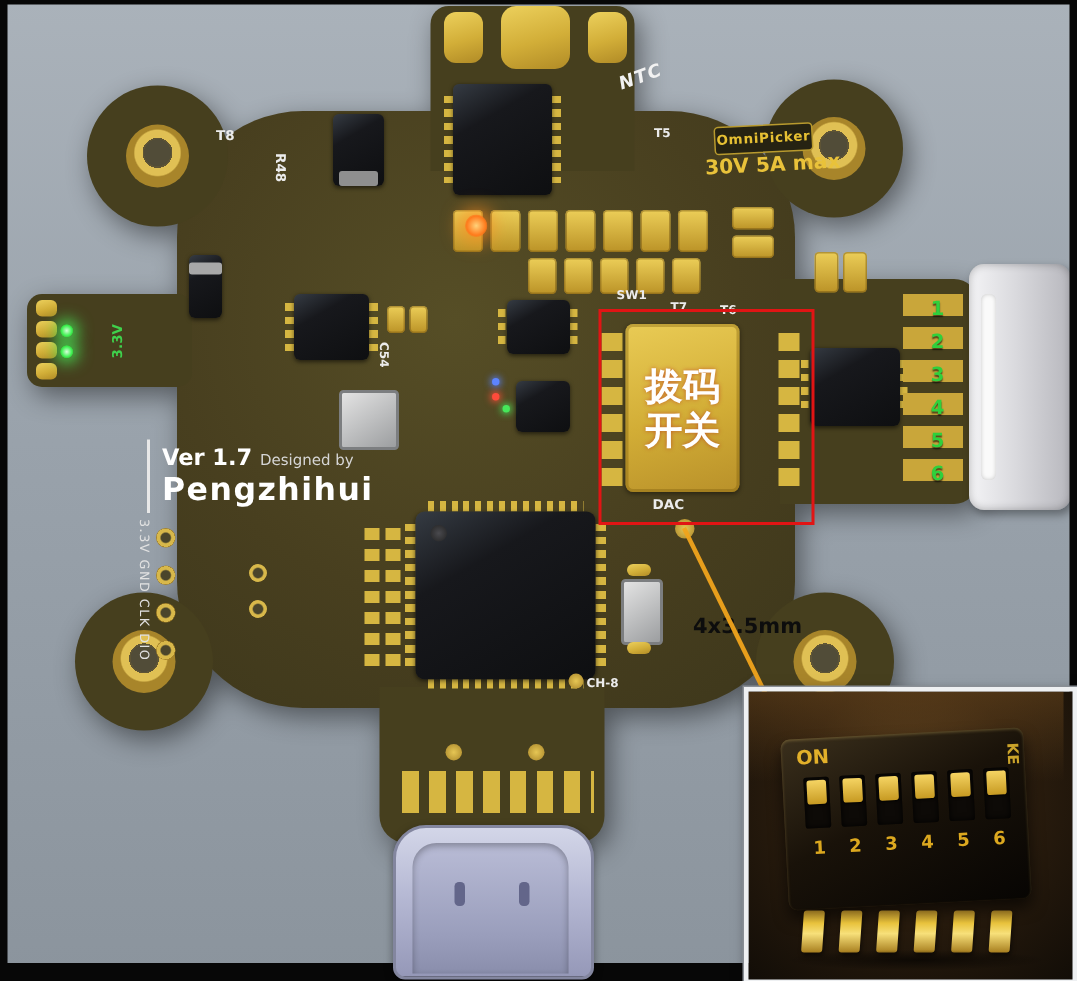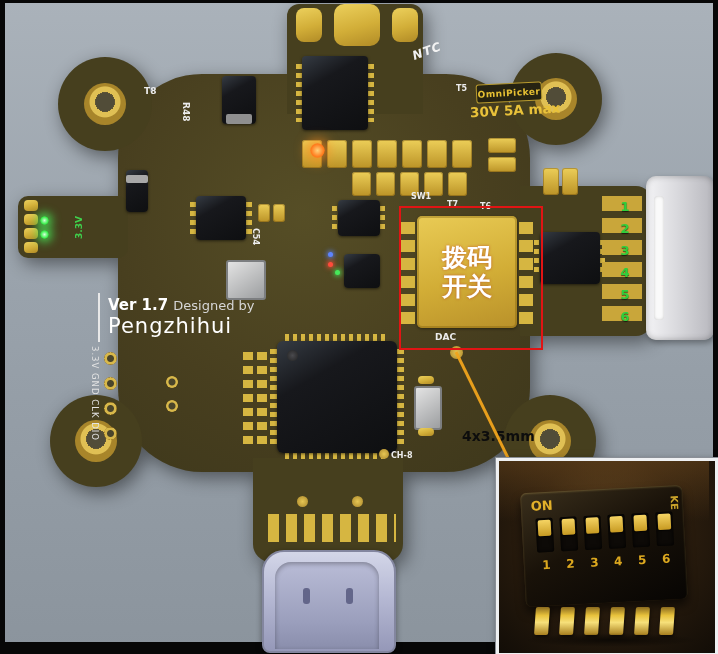--- a/index.html
+++ b/index.html
@@ -107,21 +107,21 @@
   <div class="cap" style="left:376px;top:172px;width:19px;height:24px;"></div>
   <div class="cap" style="left:400px;top:172px;width:19px;height:24px;"></div>
   <div class="cap" style="left:424px;top:172px;width:19px;height:24px;"></div>
   <div class="cap" style="left:448px;top:172px;width:19px;height:24px;"></div>
   <div class="cap" style="left:488px;top:138px;width:28px;height:15px;"></div>
   <div class="cap" style="left:488px;top:157px;width:28px;height:15px;"></div>
   <div class="cap" style="left:543px;top:168px;width:16px;height:27px;"></div>
   <div class="cap" style="left:562px;top:168px;width:16px;height:27px;"></div>
 
   <div class="t" style="left:412px;top:44px;font-size:12px;font-style:italic;letter-spacing:1px;transform:rotate(-20deg);color:#f2f2f2;">NTC</div>
-  <div class="t" style="left:456px;top:84px;font-size:8px;">T5</div>
+  <div class="t" style="left:436px;top:84px;font-size:8px;">T5</div>
   <div class="badge" style="left:476px;top:83px;width:64px;height:17px;">
     <span>OmniPicker</span>
   </div>
   <div class="t" style="left:470px;top:102px;font-size:13.5px;color:#e9c23a;transform:rotate(-3deg);">30V 5A max</div>
 
   <div class="chip" style="left:126px;top:170px;width:22px;height:42px;"></div>
   <div class="abs" style="left:126px;top:175px;width:22px;height:8px;background:#a8a8a8;border-radius:2px;"></div>
   <div class="pins-v" style="left:190px;top:202px;width:6px;height:32px;"></div>
   <div class="pins-v" style="left:246px;top:202px;width:6px;height:32px;"></div>
   <div class="chip" style="left:196px;top:196px;width:50px;height:44px;"></div>
@@ -177,43 +177,43 @@
   <div class="thole" style="left:104px;top:377px;"></div>
   <div class="thole" style="left:104px;top:402px;"></div>
   <div class="thole" style="left:104px;top:427px;"></div>
   <div class="t vtxt" style="left:90px;top:346px;font-size:8.5px;font-weight:normal;letter-spacing:1px;color:#e2e2e2;">3.3V GND CLK DIO</div>
   <div class="thole" style="left:166px;top:376px;width:12px;height:12px;"></div>
   <div class="thole" style="left:166px;top:400px;width:12px;height:12px;"></div>
 
   <div class="abs" style="left:98px;top:293px;border-left:2px solid #e8e8e8;padding:2px 0 4px 8px;color:#fff;">
     <div style="white-space:nowrap;">
       <span style="font-size:15px;font-weight:bold;">Ver 1.7</span>
-      <span style="font-size:13px;color:#d6d6d6;">Designed by</span>
+      <span style="font-size:10px;color:#d6d6d6;">Designed by</span>
     </div>
-    <div style="font-size:21px;font-weight:normal;letter-spacing:1px;">Pengzhihui</div>
+    <div style="font-size:21px;font-weight:bold;letter-spacing:1px;">Pengzhihui</div>
   </div>
 
   <div class="padcol" style="left:401px;top:222px;width:14px;height:104px;"></div>
   <div class="padcol" style="left:519px;top:222px;width:14px;height:104px;"></div>
-  <div class="dip" style="left:417px;top:216px;width:100px;height:112px;">
+  <div class="dip" style="left:417px;top:216px;width:76px;height:112px;">
     <span>拨码</span>
     <span>开关</span>
   </div>
   <div class="t" style="left:411px;top:192px;font-size:8px;">SW1</div>
   <div class="t" style="left:447px;top:200px;font-size:8px;">T7</div>
   <div class="t" style="left:480px;top:202px;font-size:8px;">T6</div>
   <div class="t" style="left:435px;top:332px;font-size:9px;">DAC</div>
   <div class="dotg" style="left:450px;top:346px;width:13px;height:13px;"></div>
   <div class="redbox" style="left:399px;top:206px;width:140px;height:140px;"></div>
 
   <div class="padrow" style="left:268px;top:514px;width:128px;height:28px;"></div>
   <div class="dotg" style="left:297px;top:496px;width:11px;height:11px;"></div>
   <div class="dotg" style="left:352px;top:496px;width:11px;height:11px;"></div>
 
-  <div class="t" style="left:462px;top:428px;font-size:14px;color:#0d0d0d;">4x3.5mm</div>
+  <div class="t" style="left:462px;top:410px;font-size:14px;color:#0d0d0d;">4x3.5mm</div>
 
   <div class="frame" style="left:0;top:0;width:718px;height:3px;"></div>
   <div class="frame" style="left:0;top:0;width:5px;height:654px;"></div>
   <div class="frame" style="left:713px;top:0;width:5px;height:654px;"></div>
   <div class="frame" style="left:0;top:642px;width:718px;height:12px;"></div>
 
   <div class="usb-outer" style="left:262px;top:550px;width:130px;height:99px;"></div>
   <div class="usb-inner" style="left:275px;top:562px;width:104px;height:87px;"></div>
   <div class="abs" style="left:303px;top:588px;width:7px;height:16px;background:#63668a;border-radius:3px;"></div>
   <div class="abs" style="left:346px;top:588px;width:7px;height:16px;background:#63668a;border-radius:3px;"></div>

